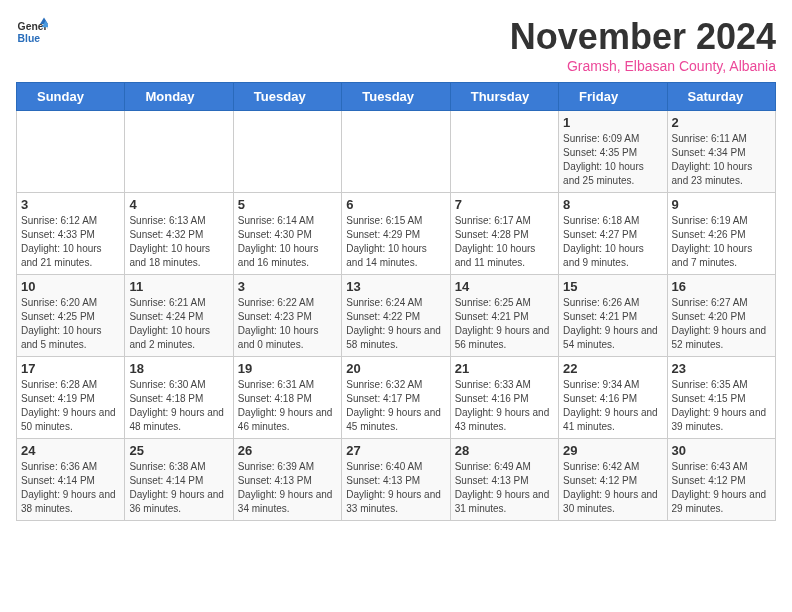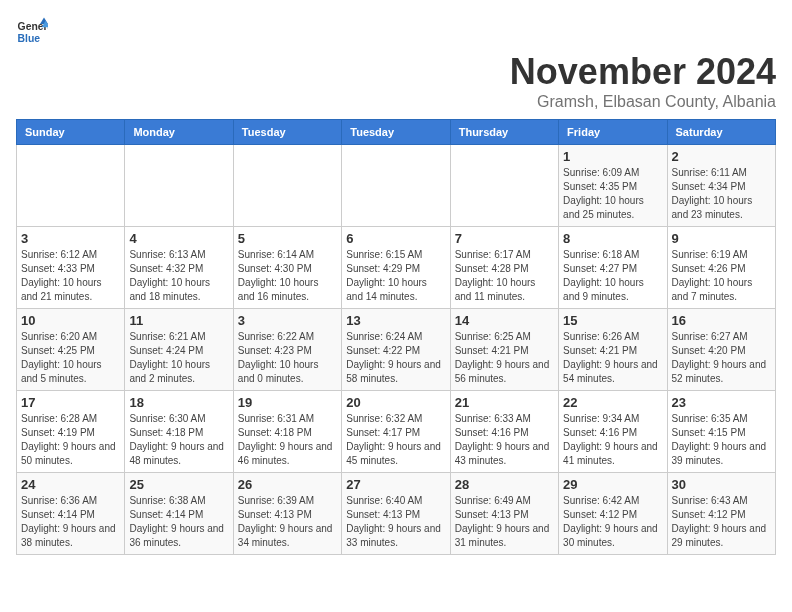--- a/index.html
+++ b/index.html
@@ -20,42 +20,41 @@
       display: flex;
       align-items: center;
       gap: 4px;
     }
     .logo-icon {
       width: 32px;
       height: 32px;
     }
     .title-area {
       text-align: right;
-      margin-top: 35px;
     }
     .month-title {
       font-size: 36px;
       font-weight: bold;
       color: #333;
     }
     .location-title {
-      font-size: 16px;
-      color: #737373;
+      font-size: 14px;
+      color: #ec4899;
     }
     table {
       width: 100%;
       border-collapse: collapse;
       table-layout: fixed;
     }
     thead th {
       background-color: #3a7bd5;
       color: #fff;
-      font-size: 11px;
+      font-size: 13px;
       font-weight: bold;
-      padding: 6px 8px;
+      padding: 6px 20px;
       text-align: left;
       border: 1px solid #2a6abb;
     }
     tbody td {
       border: 1px solid #ccc;
       vertical-align: top;
       padding: 4px;
       font-size: 10px;
       color: #333;
       height: 80px;

